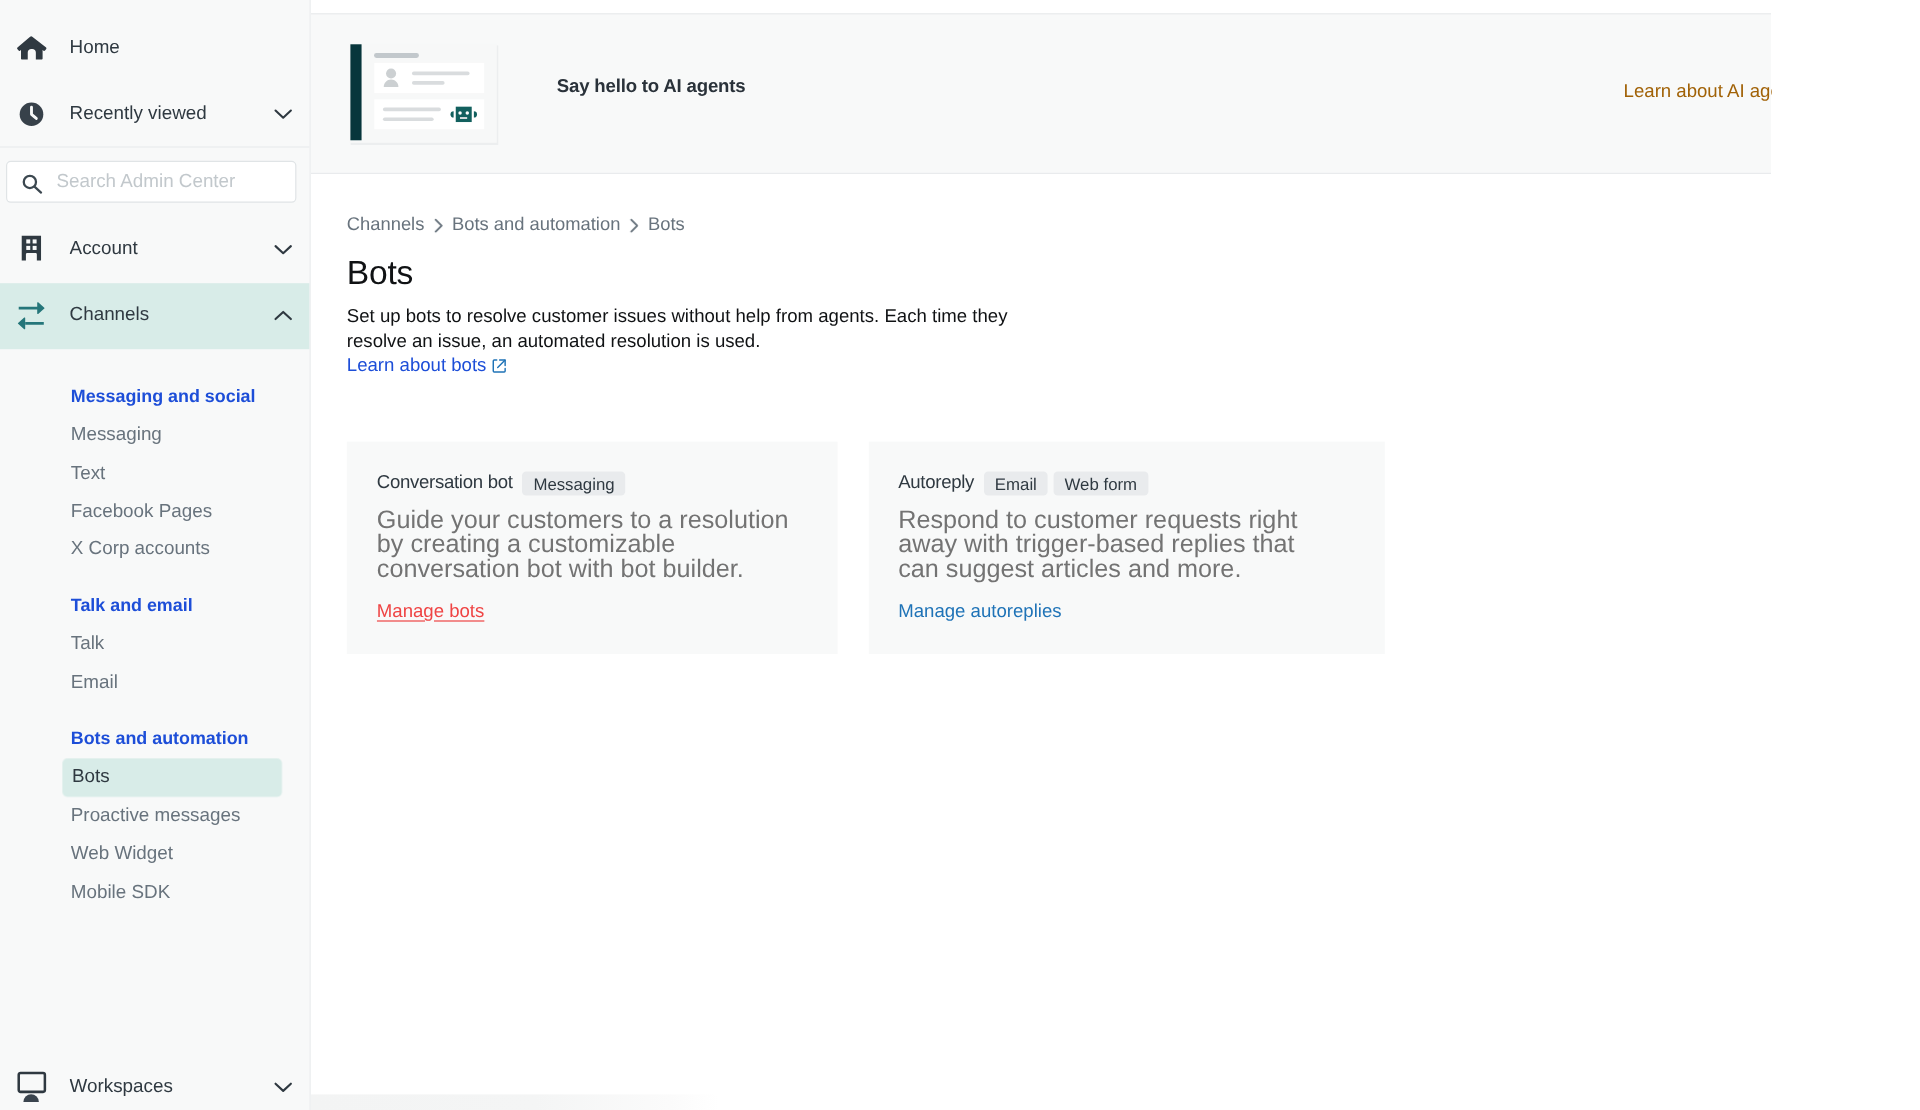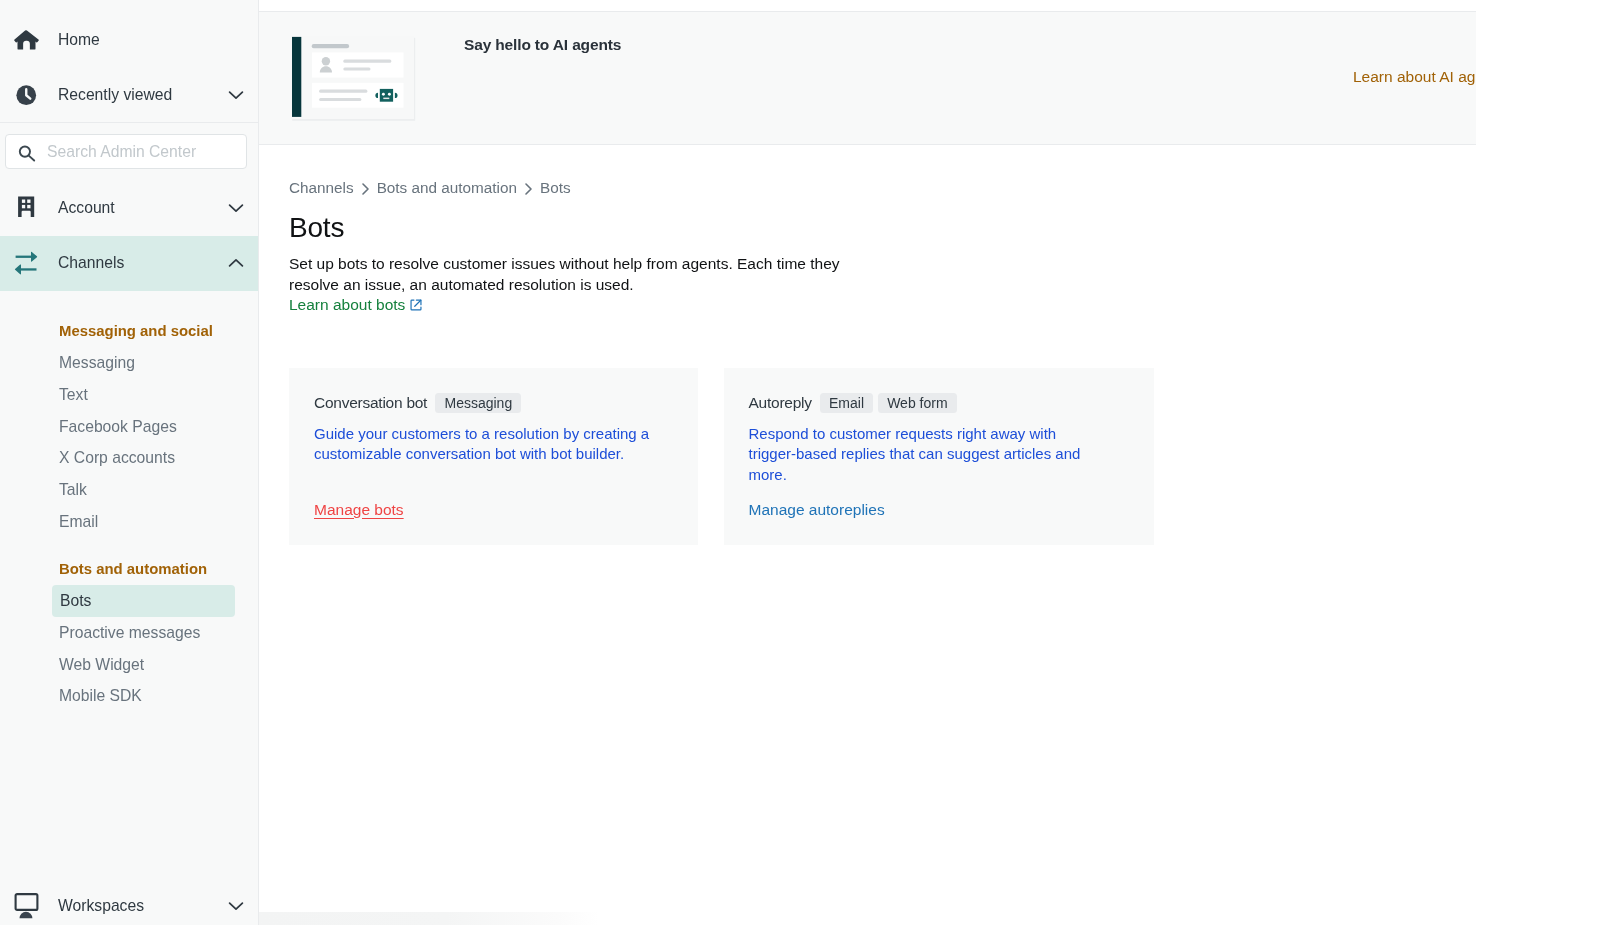--- a/index.html
+++ b/index.html
@@ -37,58 +37,58 @@
     display:flex; align-items:center; height:35px; background:#fff;
     border:1px solid #e0e4e6; border-radius:4px; padding:0 9px 0 12px;
   }
   .searchbox input {
     border:0; outline:0; font-size:15.7px; margin-left:9px; flex:1; min-width:0;
     font-family:"Liberation Sans", sans-serif; color:#4d7c0f; background:transparent;
   }
   .searchbox input::placeholder { color:#c2c8cc; opacity:1; }
   .nav-mid { margin-top:-1.5px; }
   .subnav { padding-top:24.5px; }
-  .sub-head { font-size:14.9px; font-weight:bold; color:#a16207; padding-left:59px; height:32px; line-height:32px; margin-top:15.2px; }
+  .sub-head { font-size:14.9px; font-weight:bold; color:#1d4ed8; padding-left:59px; height:32px; line-height:32px; margin-top:15.2px; }
   .subnav > .sub-head:first-child { margin-top:0; }
   .sub-item { font-size:15.7px; color:#68737d; padding-left:59px; height:31.8px; line-height:31.8px; cursor:pointer; }
   .sub-item.active { background:#d8ece8; color:#2f3941; border-radius:4px; margin:0 23px 0 52px; padding-left:8px;}
   .nav-bottom { position:absolute; bottom:-8px; left:0; right:0; }
   
   .main { flex:1; height:925px; position:relative; background:#fff; overflow:hidden; }
   .banner {
     position:absolute; left:0; right:0; top:11px; height:134px; background:#f8f9f9;
     border-top:1px solid #e9ebed; border-bottom:1px solid #e9ebed;
     display:flex; align-items:center;
   }
   .banner-illus { position:absolute; left:32px; top:24px; }
-  .banner-text { position:absolute; left:205px; top:22px; }
+  .banner-text { position:absolute; left:205px; top:50px; }
   .banner-title { font-size:15.5px; font-weight:bold; color:#2a323a; line-height:21px; letter-spacing:-0.15px; }
   .banner-desc { font-size:15.5px; color:#2f3941; line-height:20px; width:425px; }
   .banner-link { position:absolute; left:1094px; top:56px; color:#a16207; font-size:15.5px; display:flex; align-items:center; cursor:pointer; text-decoration:none; white-space:nowrap;}
   .banner-link .ext { margin-left:5px; display:flex; margin-top:1px; }
   .banner-close { position:absolute; left:1302px; top:61px; background:none; border:0; cursor:pointer; padding:0; display:flex; width:14px; height:14px; align-items:center; justify-content:center; }
   .hscroll { position:absolute; left:0; right:0; bottom:0; height:13px; }
   .hscroll-thumb { position:absolute; left:0; bottom:0; width:340px; height:13px;
      background:linear-gradient(to right, #f3f4f4 0%, #f4f5f5 55%, #fbfbfb 88%, #ffffff 100%); }
   .content { position:absolute; left:30px; top:180px; right:0; }
   .breadcrumb { font-size:15.3px; color:#68737d; line-height:16px; }
   .bc-item { cursor:pointer; }
   .bc-sep { margin:0 8px; display:inline-flex; align-items:center; position:relative; top:2px; }
   .page-title { font-size:28px; font-weight:normal; color:#101214; margin:0; line-height:32px; padding-top:16px; letter-spacing:-0.2px;}
   .page-desc { font-size:15.5px; color:#101214; line-height:21.3px; margin:0; width:560px; padding-top:9px; }
-  .page-link { color:#15803d; font-size:15.5px; display:inline-flex; align-items:center; cursor:pointer; text-decoration:none; line-height:18px; }
+  .page-link { color:#1d4ed8; font-size:15.5px; display:inline-flex; align-items:center; cursor:pointer; text-decoration:none; line-height:18px; }
   .page-link .ext { margin-left:5px; display:flex; margin-top:1px; }
   .cards { display:flex; margin-top:54px; }
   .card { background:#f8f9f9; padding:25px 0 0 25px; height:177px; position:relative; }
   .card:nth-child(1) { width:409px; }
   .card:nth-child(2) { width:430px; margin-left:25.5px; }
   .card-head { display:flex; align-items:center; height:20.5px; }
   .card-title { font-size:15.5px; font-weight:normal; color:#2f3941; margin-right:8px; letter-spacing:-0.25px;}
   .tag { font-size:14px; color:#2f3941; background:#e9ebed; border-radius:3.5px; padding:0 9.3px; height:20.5px; line-height:21.5px; margin-right:4.5px;}
-  .card-body { font-size:15px; color:#1d4ed8; line-height:20.2px; padding-top:11px; }
+  .card-body { font-size:21px; color:#737373; line-height:20.2px; padding-top:11px; }
   .card:nth-child(1) .card-body { width:345px; }
   .card:nth-child(2) .card-body { width:352px; }
   .card-link { font-size:15.5px; color:#1f73b7; text-decoration:none; cursor:pointer; position:absolute; left:25px; top:133px; line-height:18px; }
   .card-link.hovered { color:#ef4444; text-decoration:underline; text-underline-offset:2.5px; }
 </style>
 </head>
 <body>
 
 <div class="app">
   <div class="sidebar">
@@ -161,20 +161,21 @@
               <path d="M1.6 10.9L8 4.95l6.4 5.95"></path>
             </svg>
         </span>
       </div>
       <div class="subnav">
           <div class="sub-head">Messaging and social</div>
           <div class="sub-item"><span class="sub-item-text">Messaging</span></div>
           <div class="sub-item"><span class="sub-item-text">Text</span></div>
           <div class="sub-item"><span class="sub-item-text">Facebook Pages</span></div>
           <div class="sub-item"><span class="sub-item-text">X Corp accounts</span></div>
+          <div class="sub-head">Talk and email</div>
           <div class="sub-item"><span class="sub-item-text">Talk</span></div>
           <div class="sub-item"><span class="sub-item-text">Email</span></div>
           <div class="sub-head">Bots and automation</div>
           <div class="sub-item active"><span class="sub-item-text">Bots</span></div>
           <div class="sub-item"><span class="sub-item-text">Proactive messages</span></div>
           <div class="sub-item"><span class="sub-item-text">Web Widget</span></div>
           <div class="sub-item"><span class="sub-item-text">Mobile SDK</span></div>
         </div>
     </div>
     <div class="nav-bottom">

